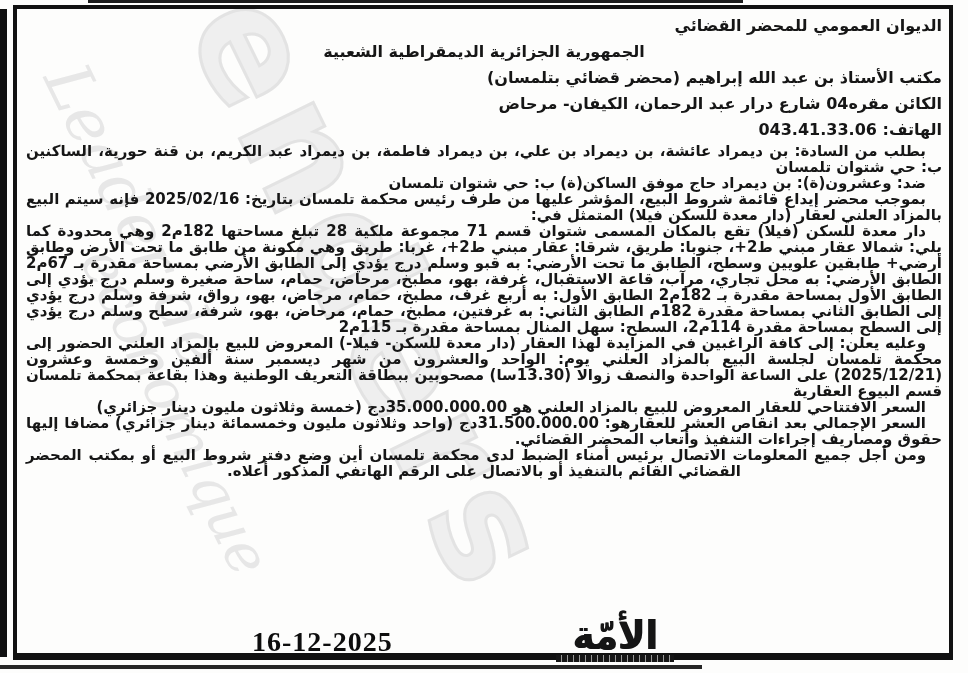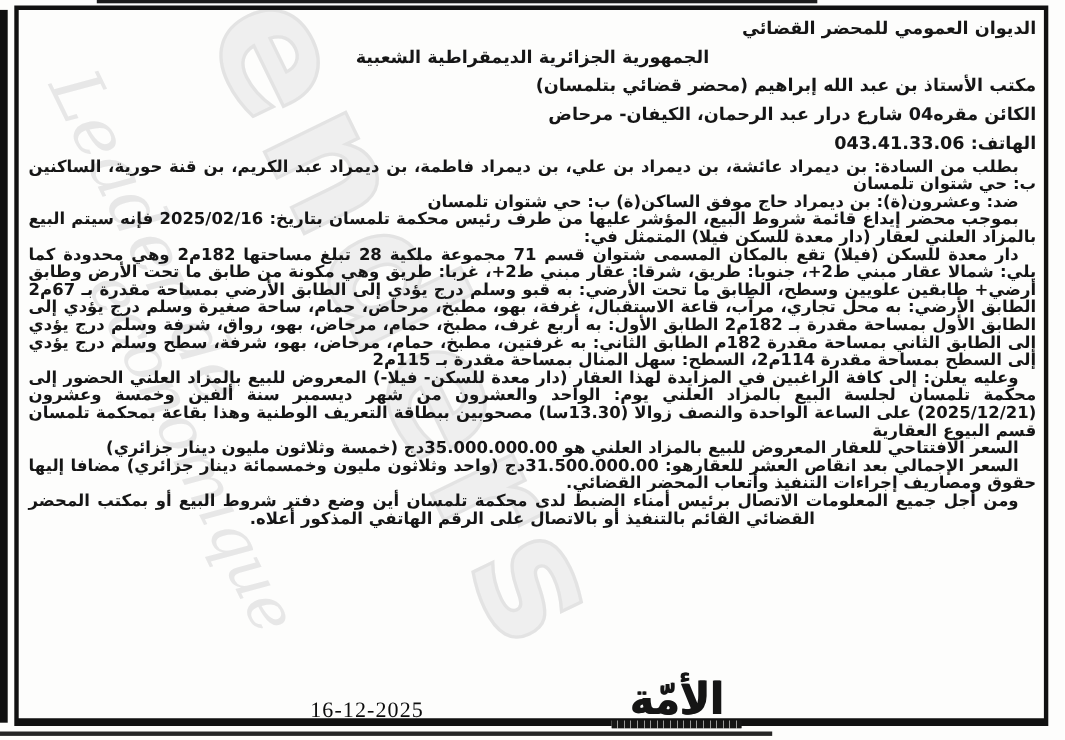--- a/index.html
+++ b/index.html
@@ -56,22 +56,22 @@
   .para {
     font-size: 15px; line-height: 16px;
     text-align: justify; text-indent: 16px;
   }
   .para.last-center { text-align-last: center; }
   
   .date-stamp {
     position: absolute; left: 252px; bottom: 15px;
     direction: ltr;
     font-family: "Liberation Serif", "DejaVu Serif", serif;
-    font-weight: normal; font-size: 20px; letter-spacing: 1px;
-    color: #0d0d0d; z-index: 4; margin-left: 30px;
+    font-weight: bold; font-size: 28px; letter-spacing: 1px;
+    color: #0d0d0d; z-index: 4;
   }
   .np-logo {
     position: absolute; left: 556px; bottom: 11px; width: 118px;
     direction: rtl; text-align: center; z-index: 4;
   }
   .np-logo-text {
     font-size: 37px; font-weight: 900; line-height: 0.95;
     color: #151515; transform: scaleY(1.08); display: block;
     text-shadow: 1px 0 0 #151515;
   }

